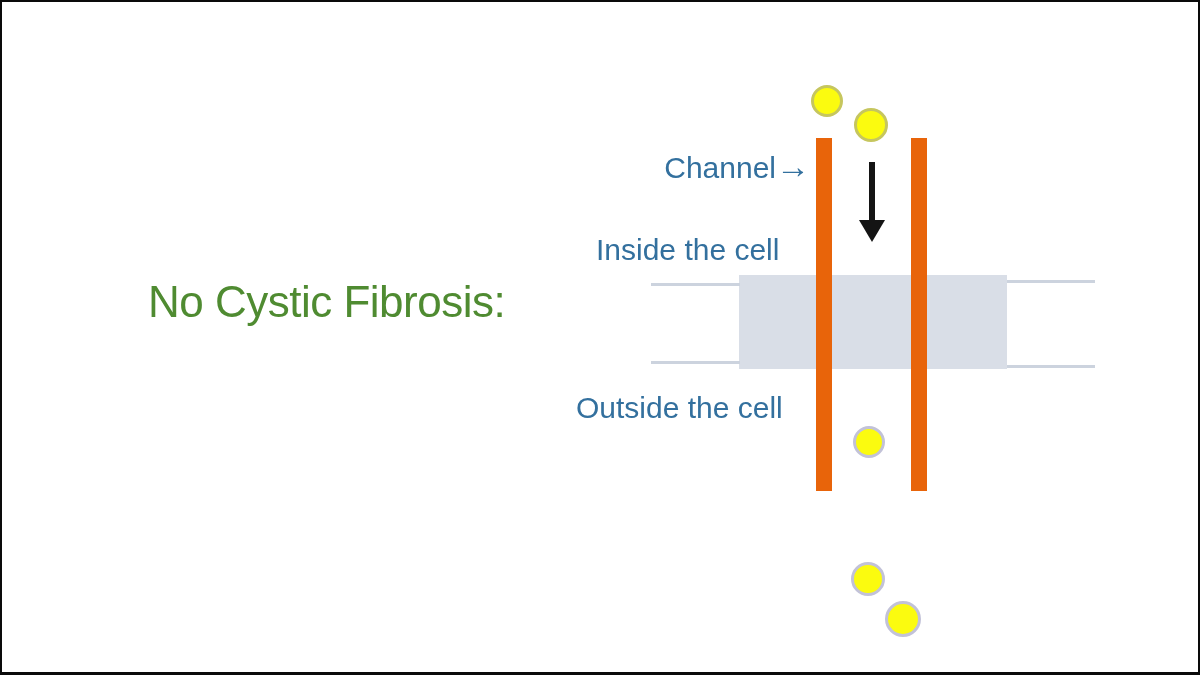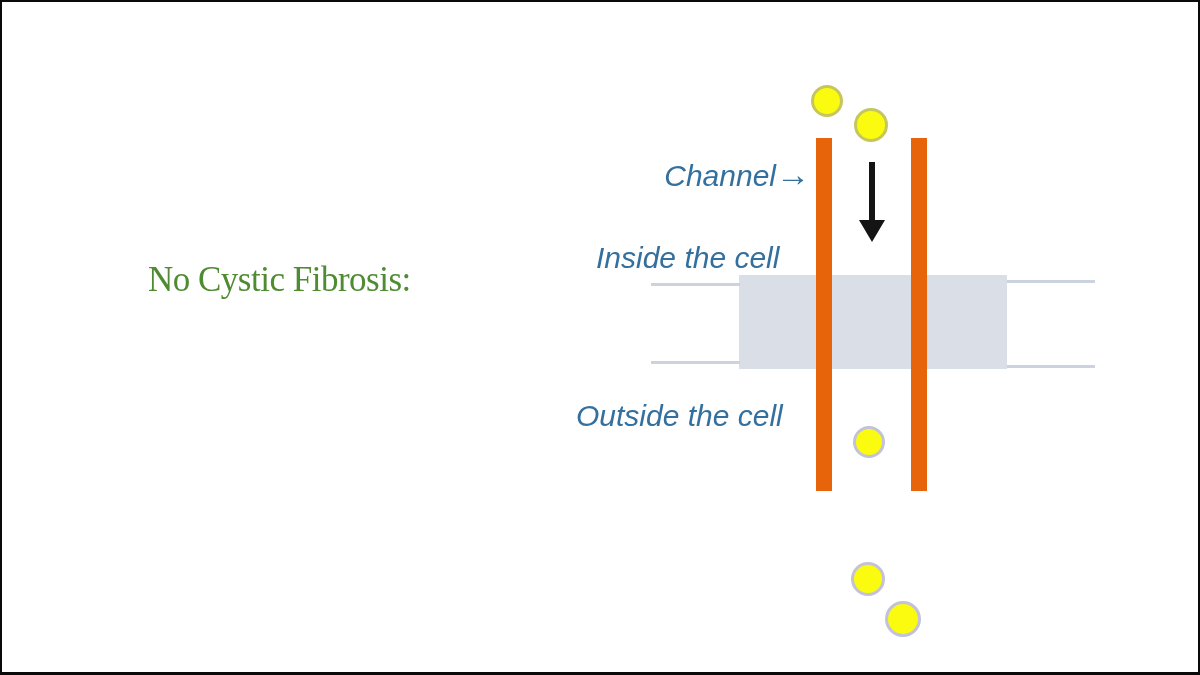--- a/index.html
+++ b/index.html
@@ -19,36 +19,34 @@
     overflow: hidden;
   }
   .stage {
     position: absolute;
     inset: 0;
   }
   
   .heading {
     position: absolute;
     left: 146px;
-    top: 247px;
+    top: 269px;
     color: var(--heading-green, #4f8b31);
-    font-size: 35px;
+    font-size: 44px;
     line-height: 62px;
     letter-spacing: -0.5px;
     white-space: nowrap;
-    font-family: Liberation Serif, serif;
   }
   
   .blue-label {
     position: absolute;
     color: var(--label-blue, #33709e);
     font-size: 30px;
-    line-height: 48px;
+    line-height: 32px;
     white-space: nowrap;
-    font-style: italic;
   }
   .channel-label {
     left: 600px;
     top: 148px;
     width: 208px;
     text-align: right;
   }
   .channel-label .arrow-glyph {
     font-size: 34px;
     letter-spacing: 0;

